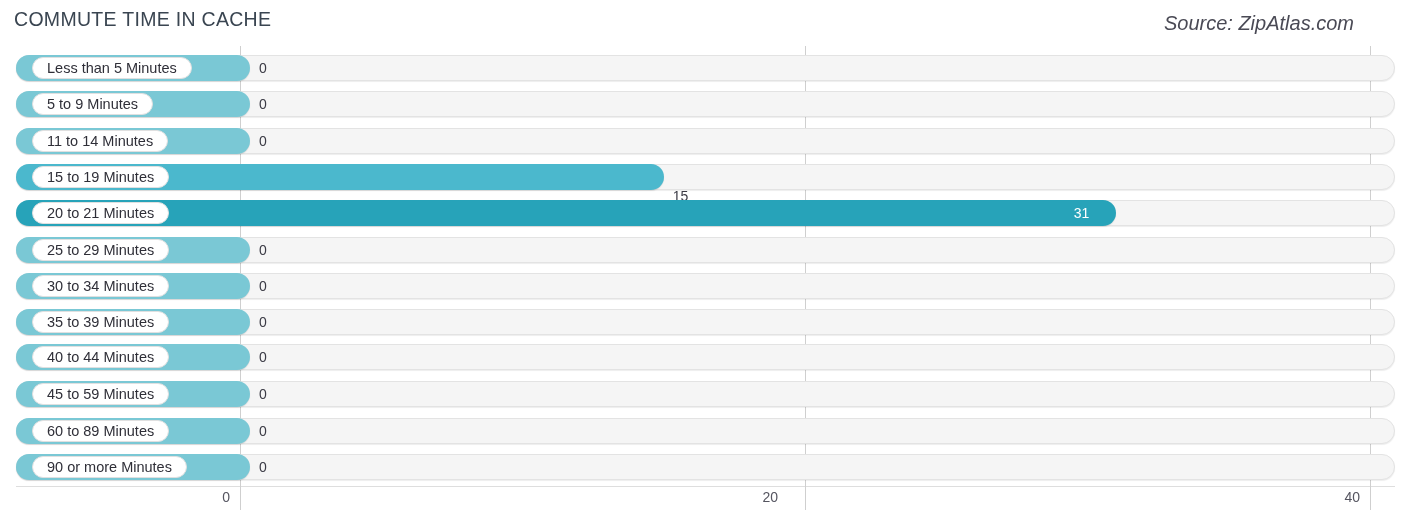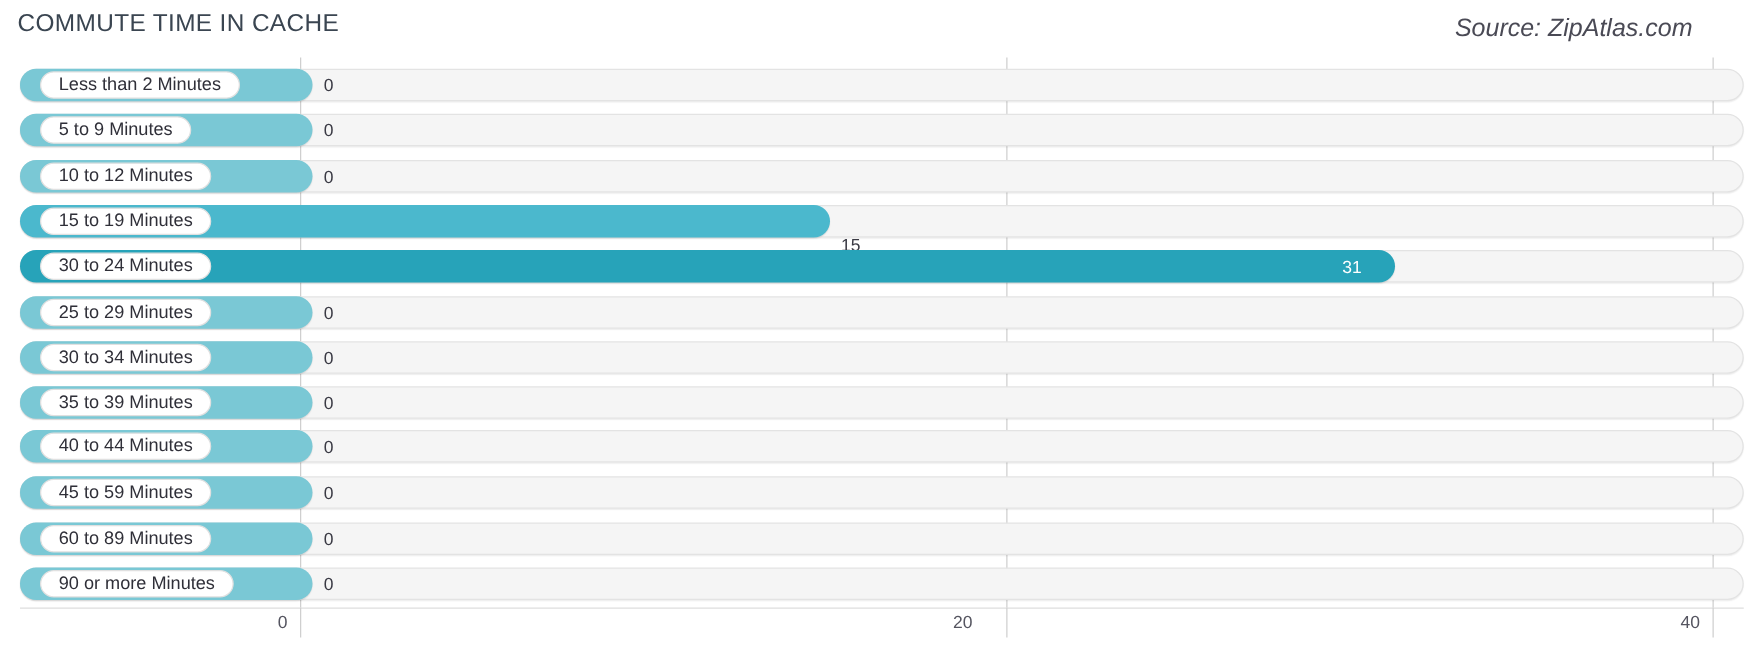--- a/index.html
+++ b/index.html
@@ -187,45 +187,45 @@
 <div class="plot">
   <div class="gridlines" id="gridlines">
       <div class="gridline" style="left: 240px;"></div>
       <div class="gridline" style="left: 805px;"></div>
       <div class="gridline" style="left: 1370px;"></div>
     </div>
   <div class="rows" id="rows">
       <div class="row" style="top: 9px;">
         <div class="track"></div>
         <div class="bar" style="width: 234px; background: rgb(122, 200, 213);"></div>
-        <div class="label-pill">Less than 2 Minutes</div>
+        <div class="label-pill">Less than 5 Minutes</div>
         <div class="value-out" style="left: 243px;">0</div>
       </div>
       <div class="row" style="top: 45.3px;">
         <div class="track"></div>
         <div class="bar" style="width: 234px; background: rgb(122, 200, 213);"></div>
         <div class="label-pill">5 to 9 Minutes</div>
         <div class="value-out" style="left: 243px;">0</div>
       </div>
       <div class="row" style="top: 81.6px;">
         <div class="track"></div>
         <div class="bar" style="width: 234px; background: rgb(122, 200, 213);"></div>
-        <div class="label-pill">10 to 12 Minutes</div>
+        <div class="label-pill">11 to 14 Minutes</div>
         <div class="value-out" style="left: 243px;">0</div>
       </div>
       <div class="row" style="top: 117.9px;">
         <div class="track"></div>
         <div class="bar" style="width: 647.75px; background: rgb(75, 184, 205);"></div>
         <div class="label-pill">15 to 19 Minutes</div>
         <div class="value-out" style="left: 656.75px; margin-top: 19px;">15</div>
       </div>
       <div class="row" style="top: 154.2px;">
         <div class="track"></div>
         <div class="bar" style="width: 1099.75px; background: rgb(39, 163, 185);"></div>
-        <div class="label-pill">30 to 24 Minutes</div>
+        <div class="label-pill">20 to 21 Minutes</div>
         <div class="value-in" style="left: 1057.75px;">31</div>
       </div>
       <div class="row" style="top: 190.5px;">
         <div class="track"></div>
         <div class="bar" style="width: 234px; background: rgb(122, 200, 213);"></div>
         <div class="label-pill">25 to 29 Minutes</div>
         <div class="value-out" style="left: 243px;">0</div>
       </div>
       <div class="row" style="top: 226.8px;">
         <div class="track"></div>

